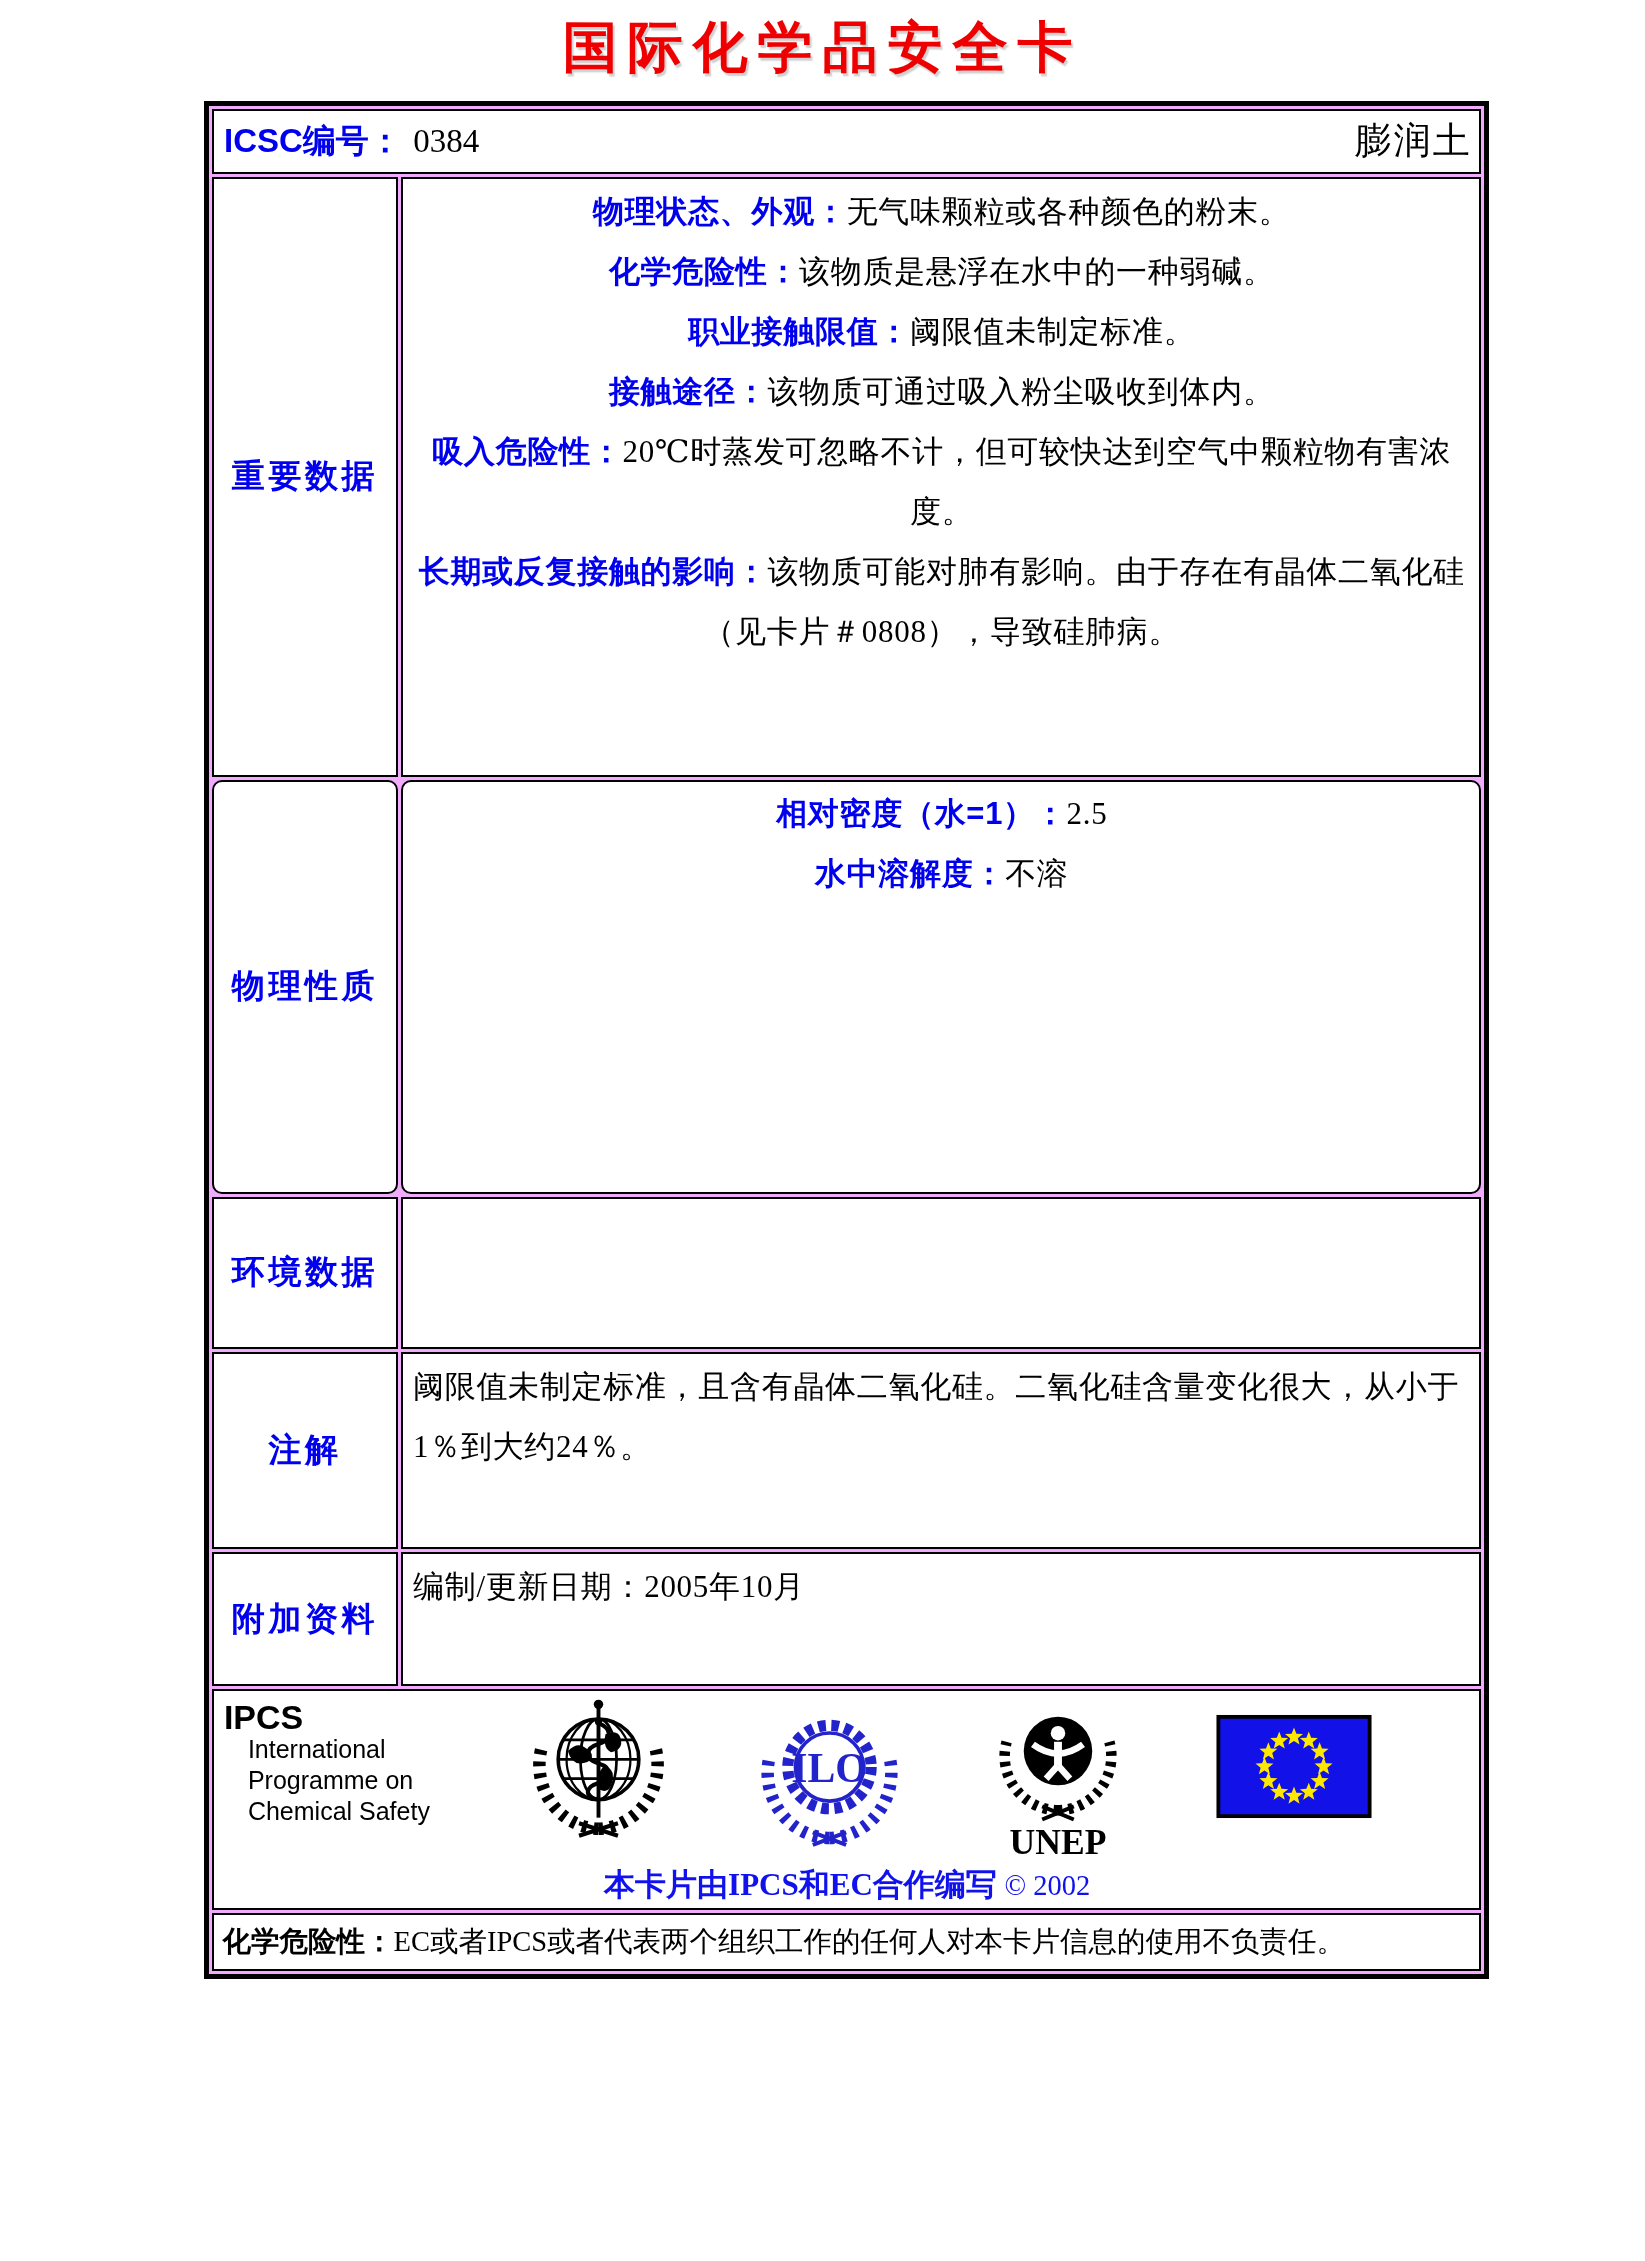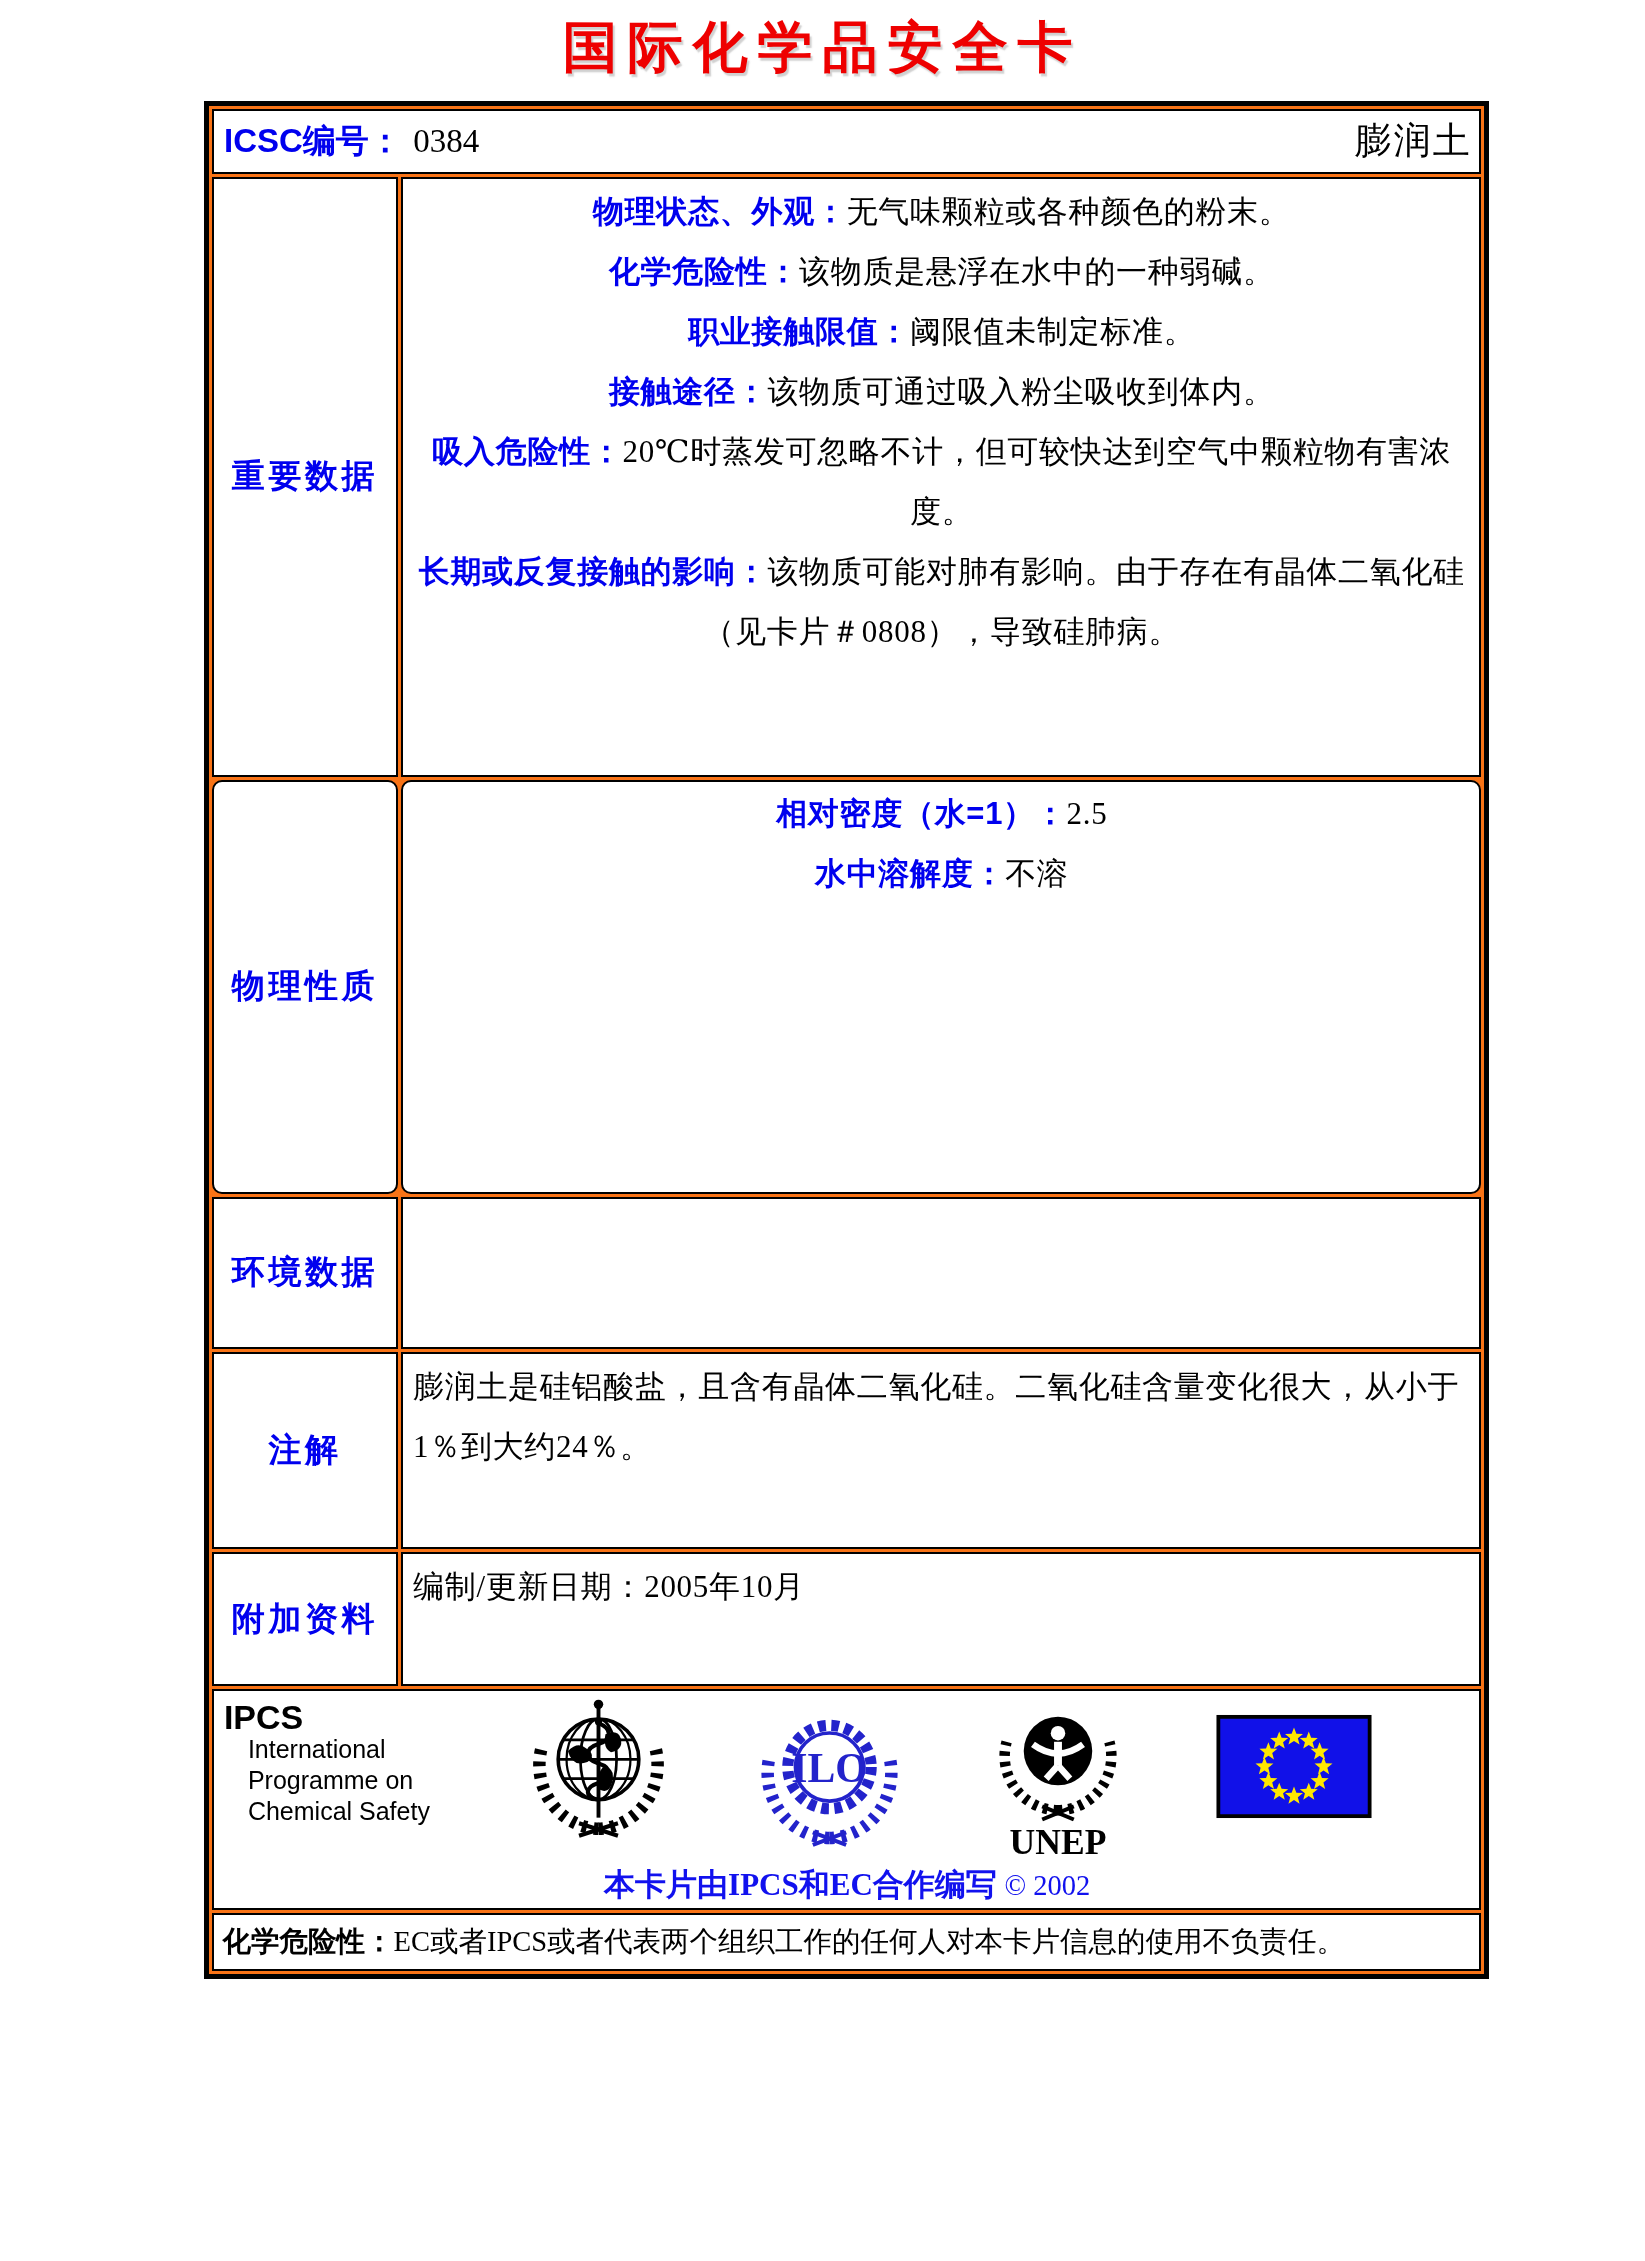--- a/index.html
+++ b/index.html
@@ -20,21 +20,21 @@
     text-shadow: 2.1px 2.8px 1.4px rgba(120,120,120,0.35);
     font-family: "Liberation Serif", "DejaVu Serif", serif;
   }
   table.card {
     margin: 15.6px 0 0 204px;
     width: 1285px;
     border: 5px solid #000;
     border-collapse: separate;
     border-spacing: 3.6px;
     table-layout: fixed;
-    background: #f97316;
+    background: #f0abfc;
   }
   col.c-label { width: 186px; }
   td {
     border: 2.8px solid #000;
     background: #fff;
     vertical-align: top;
     overflow: hidden;
   }
   td.header-cell { height: 61px; vertical-align: middle; padding: 0 7.1px 0 10px; }
   .hdr-flex { display: flex; justify-content: space-between; align-items: center; }
@@ -130,21 +130,21 @@
     </td>
   </tr>
 
   <tr>
     <td class="label-cell h-environment">环境数据</td>
     <td class="content-cell h-environment"></td>
   </tr>
 
   <tr>
     <td class="label-cell h-notes">注解</td>
-    <td class="content-cell h-notes">膨润土是硅铝酸盐，且含有晶体二氧化硅。二氧化硅含量变化很大，从小于1％到大约24％。</td>
+    <td class="content-cell h-notes">阈限值未制定标准，且含有晶体二氧化硅。二氧化硅含量变化很大，从小于1％到大约24％。</td>
   </tr>
 
   <tr>
     <td class="label-cell h-additional">附加资料</td>
     <td class="content-cell h-additional">编制/更新日期：2005年10月</td>
   </tr>
 
   <tr>
     <td class="footer-cell" colspan="2">
       <div class="logos-row">

